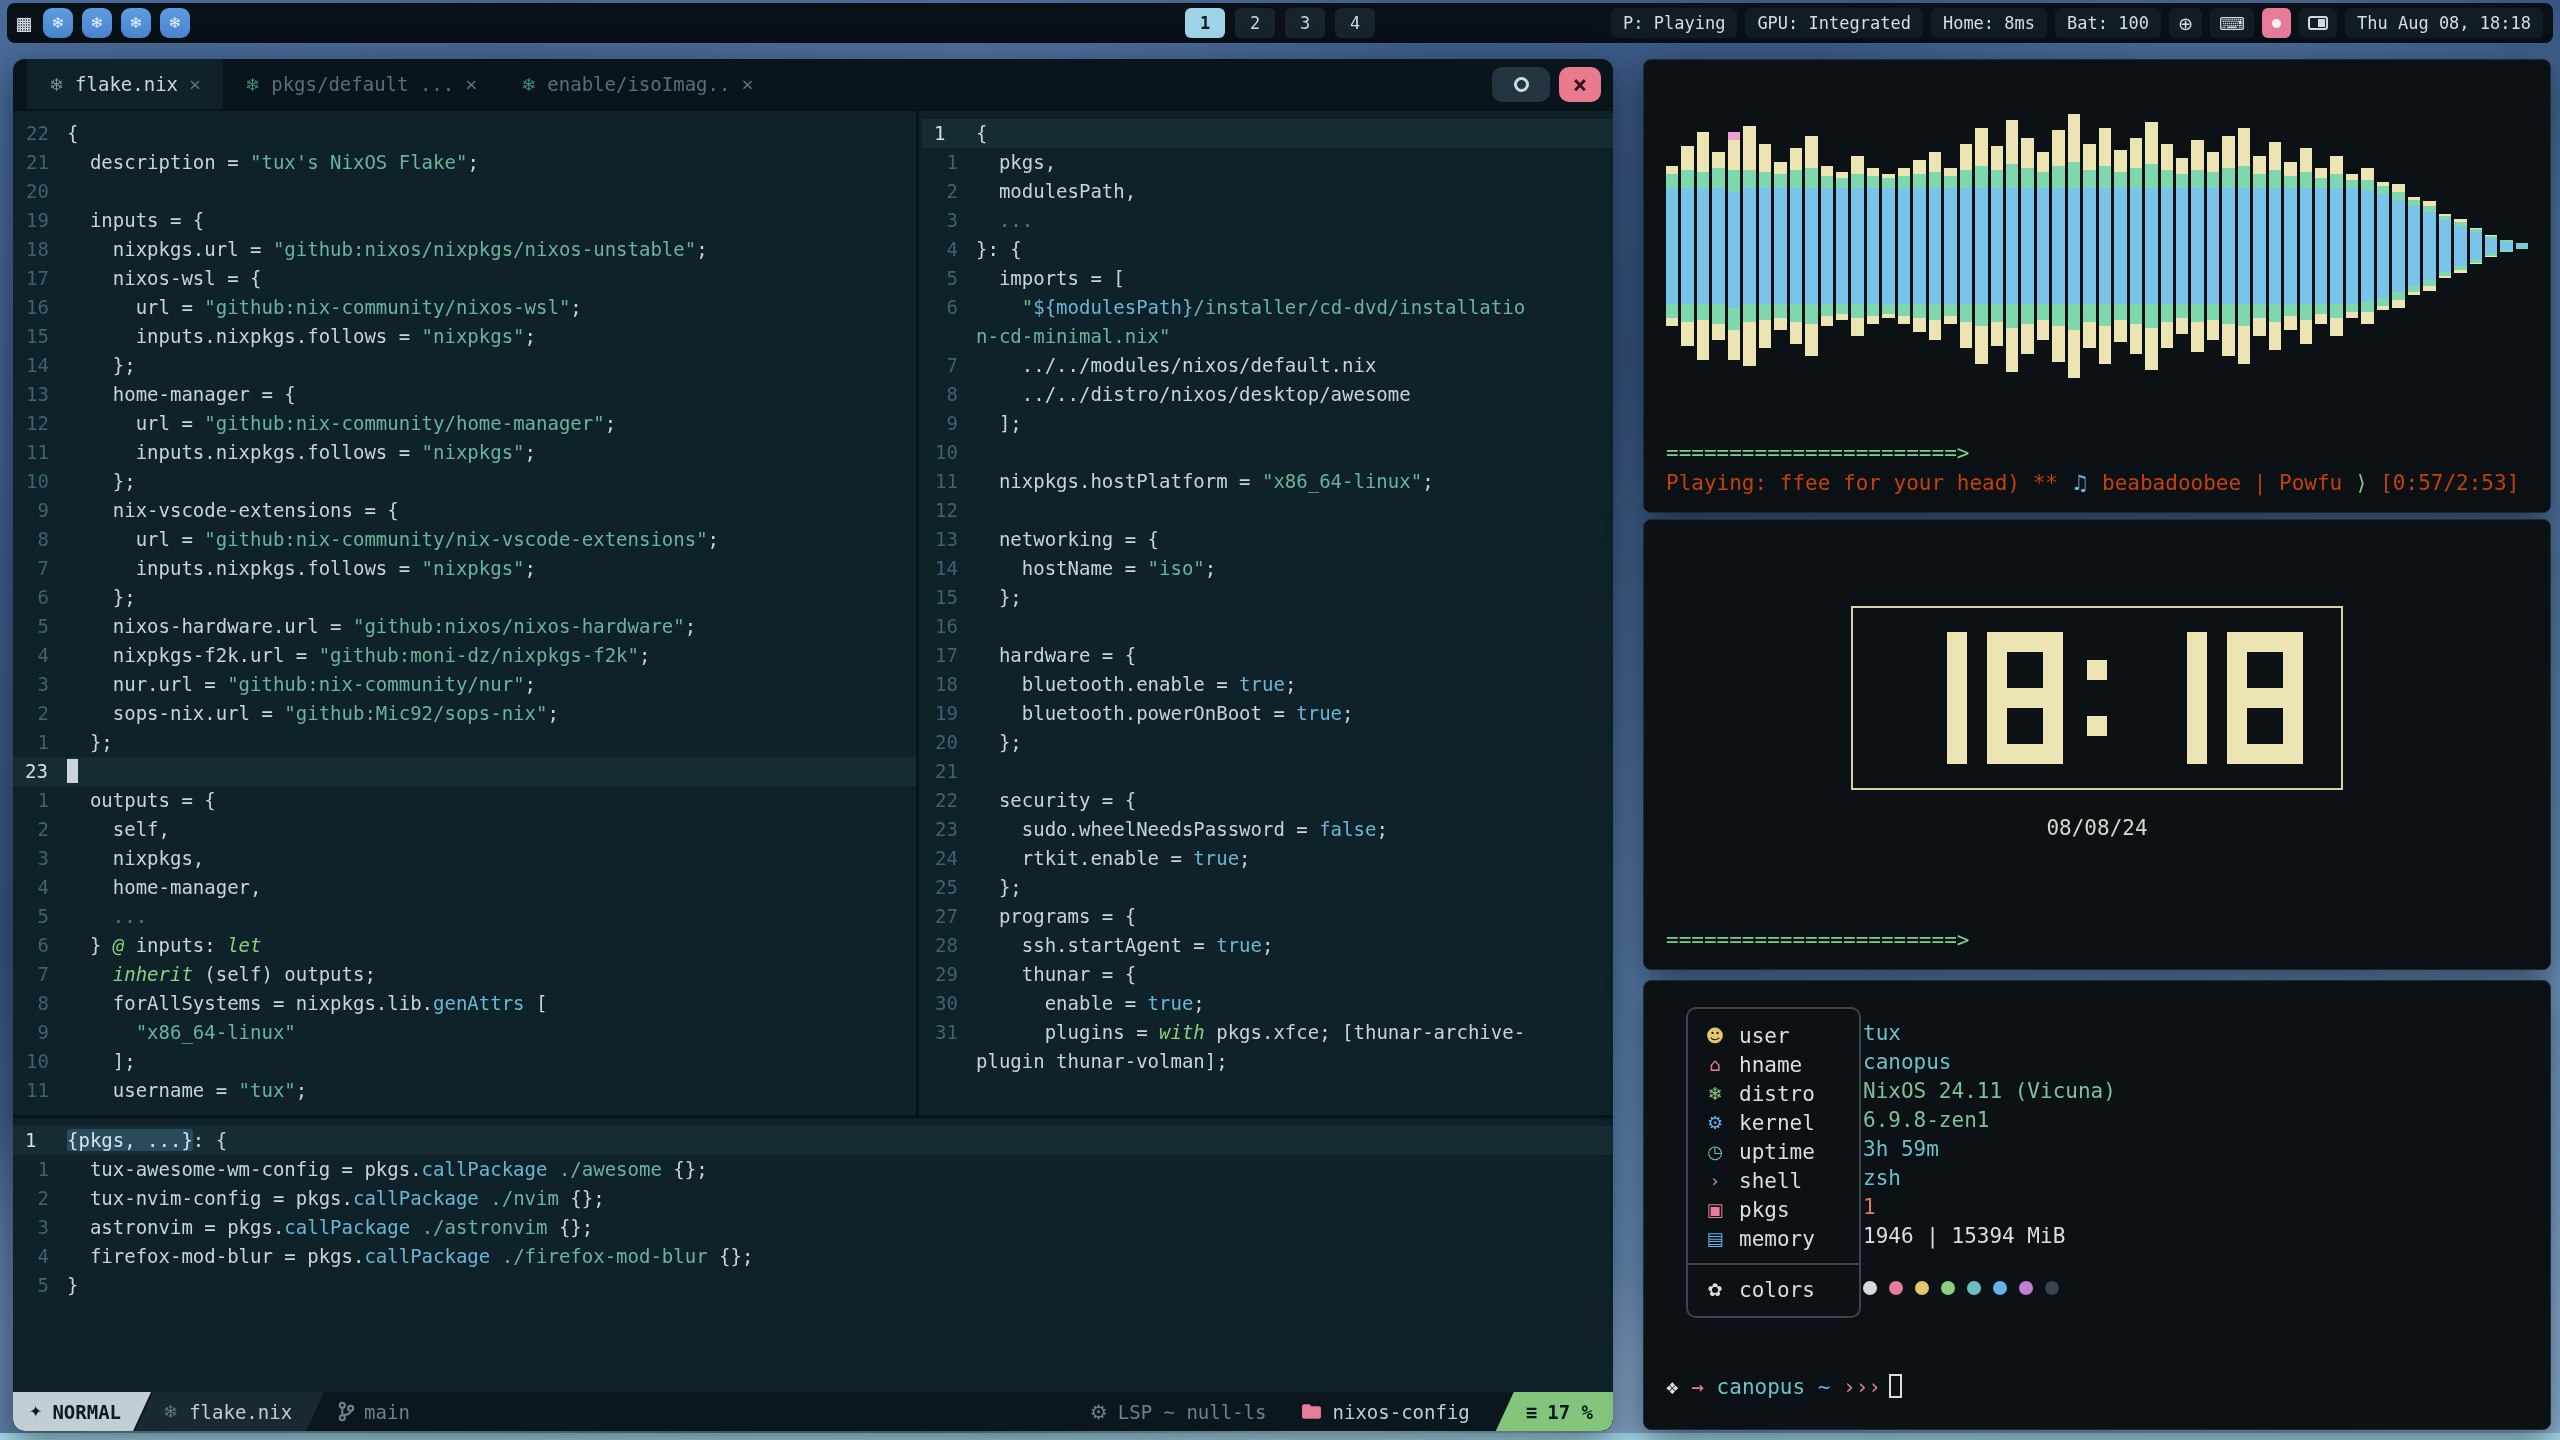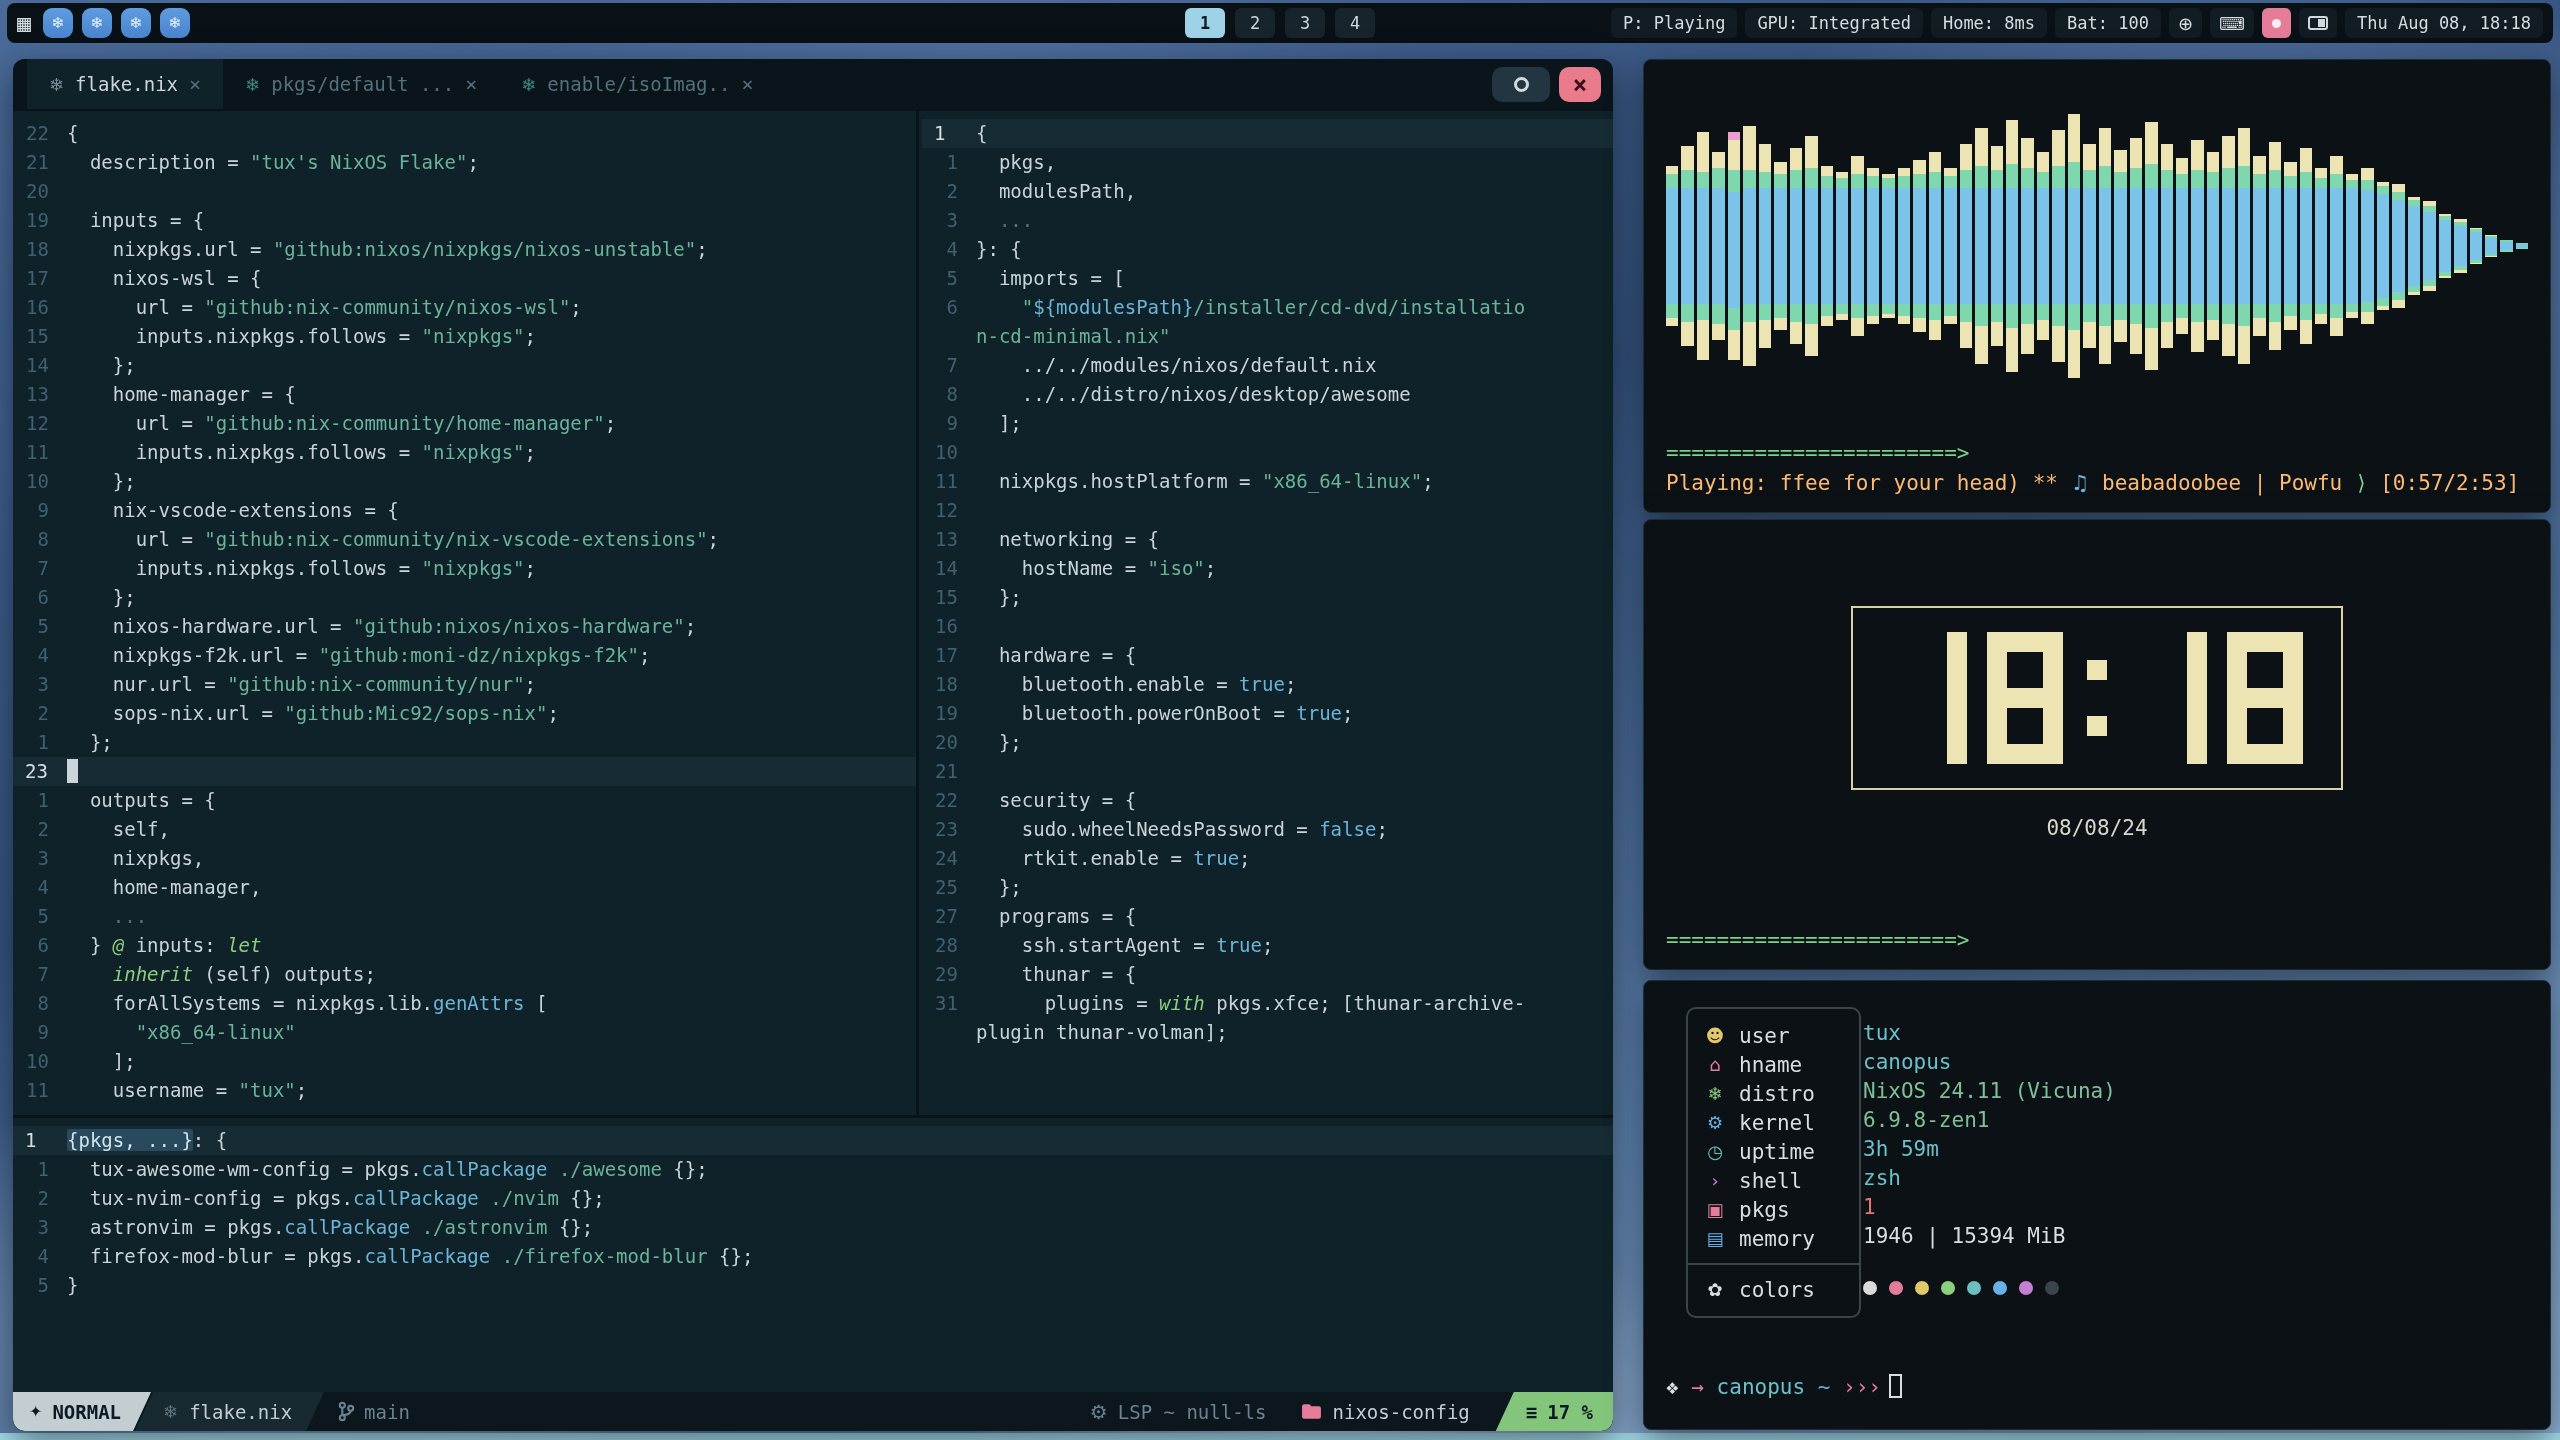--- a/index.html
+++ b/index.html
@@ -89,21 +89,21 @@
 
 .vis{left:1643px;top:59px;width:908px;height:454px}
 .vis-bars{position:absolute;left:22px;right:22px;top:26px;height:320px;display:flex;align-items:center;gap:3px}
 .vis-col{flex:1;display:flex;flex-direction:column;justify-content:center}
 .vis-cream{background:#ece4b2}
 .vis-green{background:#7fd7ad}
 .vis-cyan{background:#7cc3ea}
 .vis-pink{background:#ee9fd0}
 .term-lines{position:absolute;left:22px;right:22px;bottom:14px;line-height:30px;white-space:nowrap;overflow:hidden}
 .progress-line{color:#7dd08a}
-.pp-fg{color:#fdba74}
+.pp-fg{color:#c2410c}
 .pp-blue{color:#6fb3df}
 .pp-green{color:#7dd08a}
 
 
 .clockwin{left:1643px;top:519px;width:908px;height:451px}
 .clock-box{margin:86px auto 0;width:fit-content;display:flex;gap:20px;align-items:center;
  border:2px solid #d8d2a8;padding:24px 38px;background:#0c1115}
 .seg-digit{position:relative;width:76px;height:132px}
 .seg{position:absolute;background:#ece4b2}
 .seg-a{top:0;left:10px;right:10px;height:20px}
@@ -447,20 +447,24 @@
         <span class="lnum">27</span>
         <span class="lcode"><span class="tk-w">  programs = {</span></span>
       </div>
       <div class="cline">
         <span class="lnum">28</span>
         <span class="lcode"><span class="tk-w">    ssh.startAgent = </span><span class="tk-b">true</span><span class="tk-w">;</span></span>
       </div>
       <div class="cline">
         <span class="lnum">29</span>
         <span class="lcode"><span class="tk-w">    thunar = {</span></span>
+      </div>
+      <div class="cline">
+        <span class="lnum">30</span>
+        <span class="lcode"><span class="tk-w">      enable = </span><span class="tk-b">true</span><span class="tk-w">;</span></span>
       </div>
       <div class="cline">
         <span class="lnum">31</span>
         <span class="lcode"><span class="tk-w">      plugins = </span><span class="tk-k">with</span><span class="tk-w"> pkgs.xfce; [thunar-archive-</span></span>
       </div>
       <div class="cline">
         <span class="lnum"></span>
         <span class="lcode"><span class="tk-w">plugin thunar-volman];</span></span>
       </div>
     </div>

